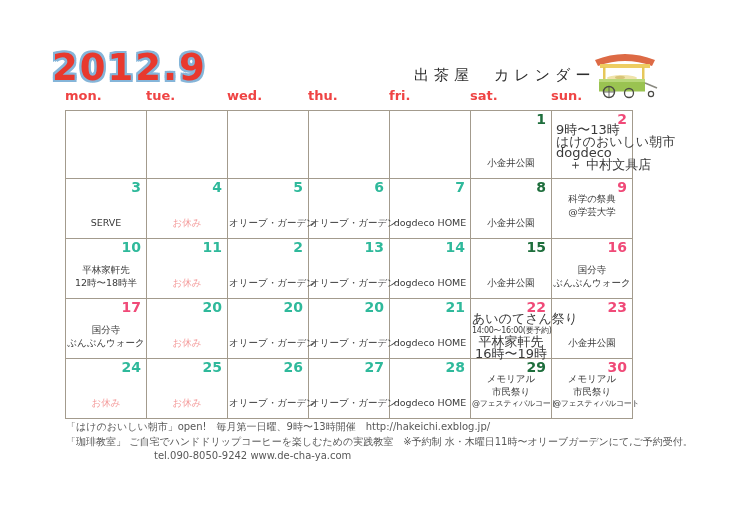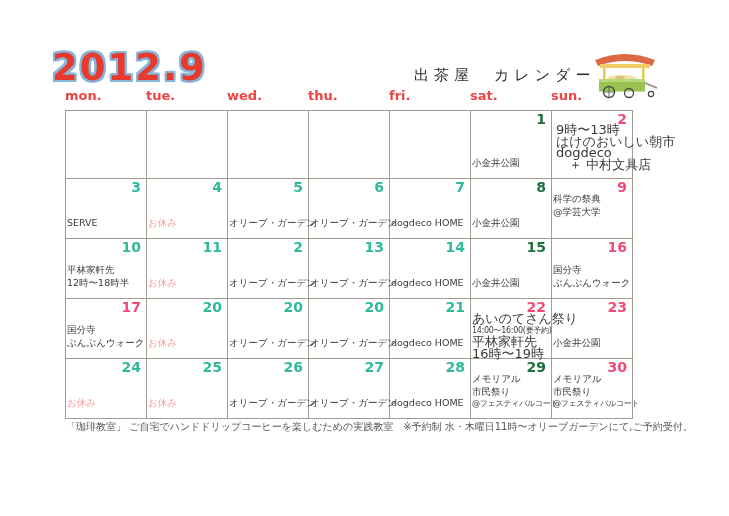--- a/index.html
+++ b/index.html
@@ -27,21 +27,21 @@
   .cell{position:relative;border-right:1px solid #a39b8d;border-bottom:1px solid #a39b8d;
         display:flex;flex-direction:column;justify-content:flex-end;
         padding:2px 1px 9px;box-sizing:border-box;}
   .cell.top{justify-content:flex-start;padding-top:14px;}
   .cell.leftal{justify-content:flex-start;padding-top:13px;padding-left:4px;}
   .cell.leftal .lines{text-align:left;}
   .num{position:absolute;top:1px;right:5px;font-size:14px;font-weight:bold;line-height:14px;}
   .num.teal{color:#2fb99b;}
   .num.green{color:#1e6e3c;}
   .num.pink{color:#f04a78;}
-  .lines{text-align:left;}
+  .lines{text-align:center;}
   .line{font-size:9.5px;color:#3a3a3a;line-height:12.5px;white-space:nowrap;}
   .line.rest{color:#f49c9c;}
   .line.small{font-size:13px;line-height:11.5px;}
   .line.sm{font-size:8px;letter-spacing:-0.3px;}
 
   .footer{position:absolute;left:66px;top:420px;font-size:10px;color:#585858;
           line-height:14.5px;white-space:nowrap;}
   .fline.f2{padding-left:60px;}
   .fline.f3{padding-left:88px;}
 </style>
@@ -286,16 +286,18 @@
         <div class="num pink">30</div>
         <div class="lines">
           <div class="line">メモリアル</div>
           <div class="line">市民祭り</div>
           <div class="line sm">@フェスティバルコート</div>
         </div>
       </div>
     </div>
 
   <div class="footer" id="footer">
+      <div class="fline f0">「はけのおいしい朝市」open!　毎月第一日曜、9時〜13時開催　http://hakeichi.exblog.jp/</div>
       <div class="fline f1">「珈琲教室」 ご自宅でハンドドリップコーヒーを楽しむための実践教室　※予約制 水・木曜日11時〜オリーブガーデンにて,ご予約受付。</div>
+      <div class="fline f3">tel.090-8050-9242 www.de-cha-ya.com</div>
     </div>
 
 </div>
 
 </body></html>

